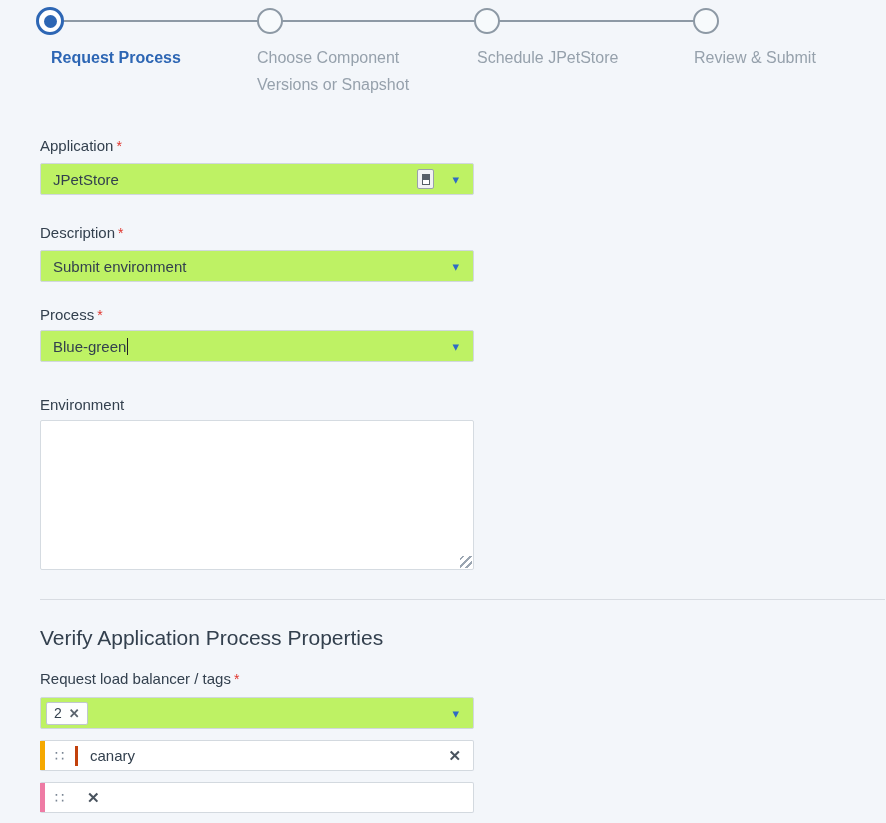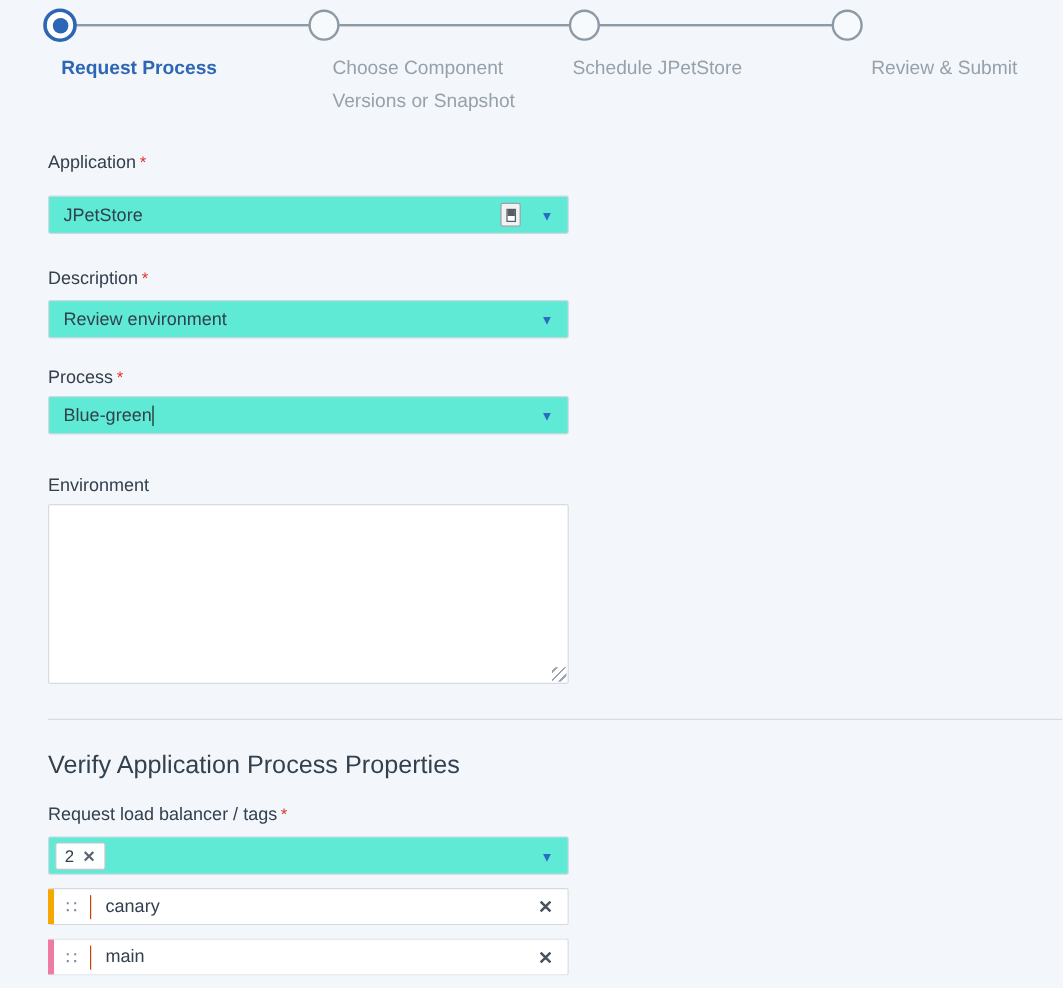--- a/index.html
+++ b/index.html
@@ -19,29 +19,29 @@
     left:36px; top:7px; width:28px; height:28px;
     border:3px solid #2D66B4; background:#FFFFFF;
     display:flex; align-items:center; justify-content:center;
   }
   .circle.active .dot { width:13px; height:13px; border-radius:50%; background:#2D66B4; }
   .circle.idle { width:26px; height:26px; border:2px solid #8D99A5; top:8px; }
   .c2 { left:257px; } .c3 { left:474px; } .c4 { left:693px; }
 
   .step-label { position:absolute; top:44px; font-size:16px; line-height:27px; color:#96A1AC; }
   .step-label.active { color:#2D66B4; font-weight:bold; }
-  .l1 { left:38px;margin-left:13px; } .l2 { left:257px; width:172px;margin-left:20px; } .l3 { left:477px; } .l4 { left:694px;margin-left:32px; }
+  .l1 { left:38px;margin-left:13px; } .l2 { left:257px; width:172px; } .l3 { left:477px; } .l4 { left:694px; }
 
   
   .field-label { position:absolute; left:40px; font-size:15px; color:#33404E; }
   .req { color:#E0342C; margin-left:3px; font-size:14px; }
 
   .field-box {
     position:absolute; left:40px; width:434px; height:32px;
-    background:#5eead4; border:1px solid #D0D7DE; border-radius:2px;
+    background:#bef264; border:1px solid #D0D7DE; border-radius:2px;
     display:flex; align-items:center; padding:0 12px;
     font-size:15px; color:#33404E;
   }
   .field-box .spacer { flex:1; }
 
   .dd-arrow { font-size:13px; color:#2F6BC4; line-height:1; cursor:pointer; padding:0 2px; }
 
   .doc-icon-btn {
     width:17px; height:20px; border:1px solid #9AA1A9; background:#F1F2F3;
     border-radius:2px; margin-right:16px;
@@ -85,54 +85,54 @@
     background:#FFFFFF; border:1px solid #D3D9DF; border-left:none; border-radius:2px;
     display:flex; align-items:center;
   }
   .tag-bar { width:5px; height:100%; flex:0 0 5px; }
   .drag-handle {
     width:30px; text-align:center; color:#7A8694; font-size:15px; letter-spacing:1px;
     cursor:grab; flex:0 0 30px;
   }
   .tag-name {
     flex:1; font-size:15px; color:#33404E; padding-left:12px;
-    border-left:1px solid #c2410c; height:20px; line-height:20px;
+    border-left:3px solid #c2410c; height:20px; line-height:20px;
   }
   .row-x { color:#49535E; font-size:15px; font-weight:bold; padding:0 12px; cursor:pointer; }
 </style>
 </head>
 <body>
 
 <div class="stepper-line"></div>
 
 <div class="circle active">
     <div class="dot"></div>
   </div>
 <div class="circle idle c2"></div>
 <div class="circle idle c3"></div>
 <div class="circle idle c4"></div>
 
 <div class="step-label active l1">Request Process</div>
 <div class="step-label l2">Choose Component Versions or Snapshot</div>
 <div class="step-label l3">Schedule JPetStore</div>
 <div class="step-label l4">Review &amp; Submit</div>
 
-<div class="field-label" style="top:127px"><span>Application</span><span class="req">*</span></div>
+<div class="field-label" style="top:137px"><span>Application</span><span class="req">*</span></div>
 <div class="field-box" style="top:163px">
   <span>JPetStore</span>
   <span class="spacer"></span>
   <span class="doc-icon-btn">
       <span class="glyph"></span>
     </span>
   <span class="dd-arrow">▾</span>
 </div>
 
 <div class="field-label" style="top:224px"><span>Description</span><span class="req">*</span></div>
 <div class="field-box" style="top:250px">
-  <span>Review environment</span>
+  <span>Submit environment</span>
   <span class="spacer"></span>
   <span class="dd-arrow">▾</span>
 </div>
 
 <div class="field-label" style="top:306px"><span>Process</span><span class="req">*</span></div>
 <div class="field-box" style="top:330px">
   <span>Blue-green</span>
     <span class="caret"></span>
   <span class="spacer"></span>
   <span class="dd-arrow">▾</span>
@@ -160,15 +160,14 @@
 <div class="tag-row" style="top:740px">
   <div class="tag-bar" style="background:#F5A800"></div>
   <div class="drag-handle">∷</div>
   <div class="tag-name">canary</div>
   <div class="row-x">✕</div>
 </div>
 
 <div class="tag-row" style="top:782px">
   <div class="tag-bar" style="background:#EE7BA4"></div>
   <div class="drag-handle">∷</div>
-  <div class="tag-name">main</div>
   <div class="row-x">✕</div>
 </div>
 
 </body></html>

